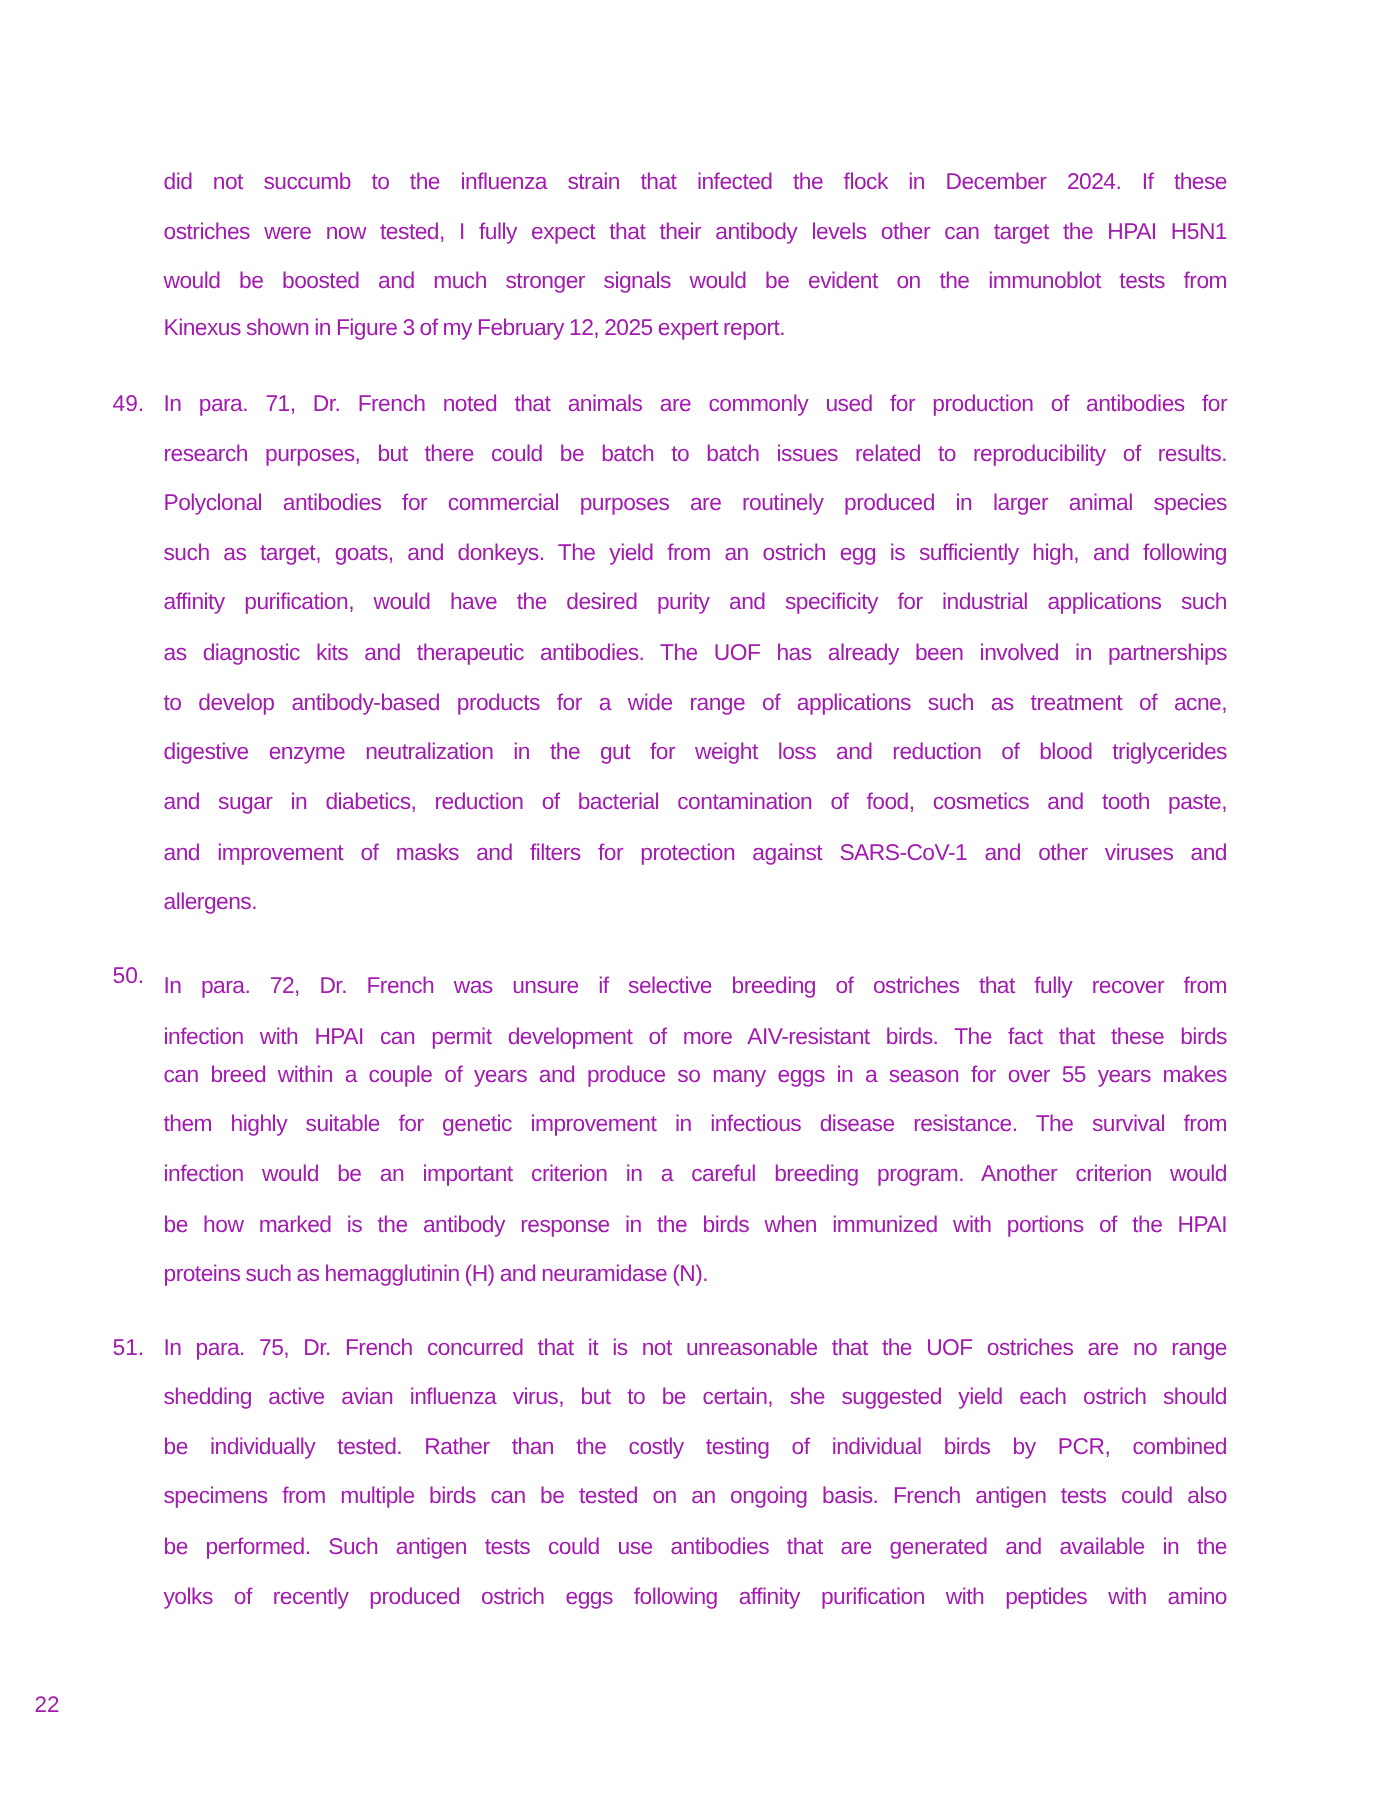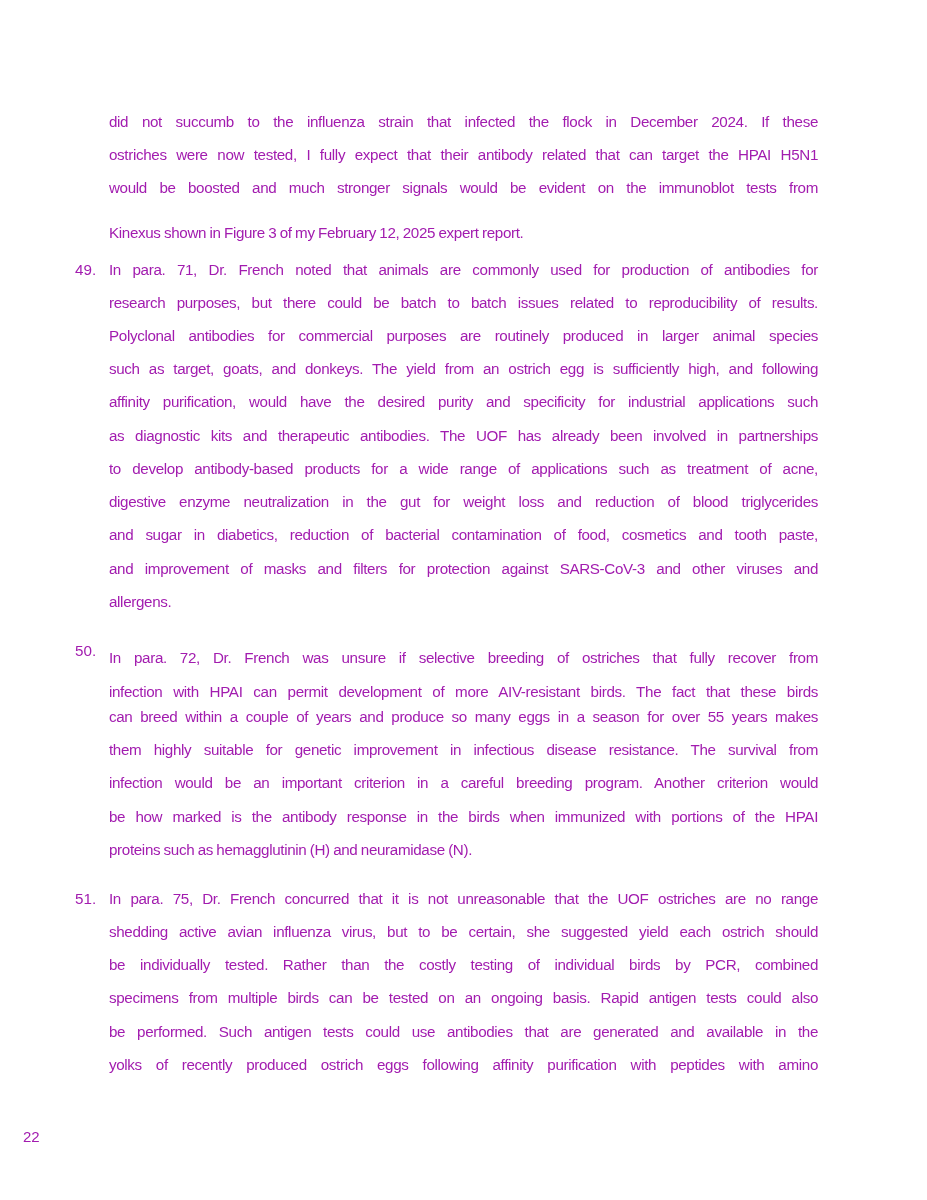--- a/index.html
+++ b/index.html
@@ -23,55 +23,55 @@
     font-size: 15px; line-height: 20px; margin-left: 23px;
   }
 </style>
 </head>
 <body>
 
 <div class="page">
 
   <div>
     <div class="line" style="top:112px">did not succumb to the influenza strain that infected the flock in December 2024. If these</div>
-    <div class="line" style="top:145px">ostriches were now tested, I fully expect that their antibody related that can target the HPAI H5N1</div>
+    <div class="line" style="top:145px">ostriches were now tested, I fully expect that their antibody levels other can target the HPAI H5N1</div>
     <div class="line" style="top:178px">would be boosted and much stronger signals would be evident on the immunoblot tests from</div>
-    <div class="line last" style="top:223px">Kinexus shown in Figure 3 of my February 12, 2025 expert report.</div>
+    <div class="line last" style="top:209px">Kinexus shown in Figure 3 of my February 12, 2025 expert report.</div>
   </div>
 
   <div>
     <div class="num" style="top:260px">49.</div>
     <div class="line" style="top:260px">In para. 71, Dr. French noted that animals are commonly used for production of antibodies for</div>
     <div class="line" style="top:293px">research purposes, but there could be batch to batch issues related to reproducibility of results.</div>
     <div class="line" style="top:326px">Polyclonal antibodies for commercial purposes are routinely produced in larger animal species</div>
     <div class="line" style="top:359px">such as target, goats, and donkeys. The yield from an ostrich egg is sufficiently high, and following</div>
     <div class="line" style="top:392px">affinity purification, would have the desired purity and specificity for industrial applications such</div>
     <div class="line" style="top:426px">as diagnostic kits and therapeutic antibodies. The UOF has already been involved in partnerships</div>
     <div class="line" style="top:459px">to develop antibody-based products for a wide range of applications such as treatment of acne,</div>
     <div class="line" style="top:492px">digestive enzyme neutralization in the gut for weight loss and reduction of blood triglycerides</div>
     <div class="line" style="top:525px">and sugar in diabetics, reduction of bacterial contamination of food, cosmetics and tooth paste,</div>
-    <div class="line" style="top:559px">and improvement of masks and filters for protection against SARS-CoV-3 and other viruses and</div>
+    <div class="line" style="top:559px">and improvement of masks and filters for protection against SARS-CoV-1 and other viruses and</div>
     <div class="line last" style="top:592px">allergens.</div>
   </div>
 
   <div>
     <div class="num" style="top:641px">50.</div>
     <div class="line" style="top:648px">In para. 72, Dr. French was unsure if selective breeding of ostriches that fully recover from</div>
     <div class="line" style="top:682px">infection with HPAI can permit development of more AIV-resistant birds. The fact that these birds</div>
     <div class="line" style="top:707px">can breed within a couple of years and produce so many eggs in a season for over 55 years makes</div>
     <div class="line" style="top:740px">them highly suitable for genetic improvement in infectious disease resistance. The survival from</div>
     <div class="line" style="top:773px">infection would be an important criterion in a careful breeding program. Another criterion would</div>
     <div class="line" style="top:807px">be how marked is the antibody response in the birds when immunized with portions of the HPAI</div>
     <div class="line last" style="top:840px">proteins such as hemagglutinin (H) and neuramidase (N).</div>
   </div>
 
   <div>
     <div class="num" style="top:889px">51.</div>
     <div class="line" style="top:889px">In para. 75, Dr. French concurred that it is not unreasonable that the UOF ostriches are no range</div>
     <div class="line" style="top:922px">shedding active avian influenza virus, but to be certain, she suggested yield each ostrich should</div>
     <div class="line" style="top:955px">be individually tested.  Rather than the costly testing of individual birds by PCR, combined</div>
-    <div class="line" style="top:988px">specimens from multiple birds can be tested on an ongoing basis. Rapid antigen tests could also</div>
+    <div class="line" style="top:988px">specimens from multiple birds can be tested on an ongoing basis. French antigen tests could also</div>
     <div class="line" style="top:1022px">be performed. Such antigen tests could use antibodies that are generated and available in the</div>
     <div class="line" style="top:1055px">yolks of recently produced ostrich eggs following affinity purification with peptides with amino</div>
   </div>
 
   <div class="page-number">22</div>
 </div>
 
 </body></html>

